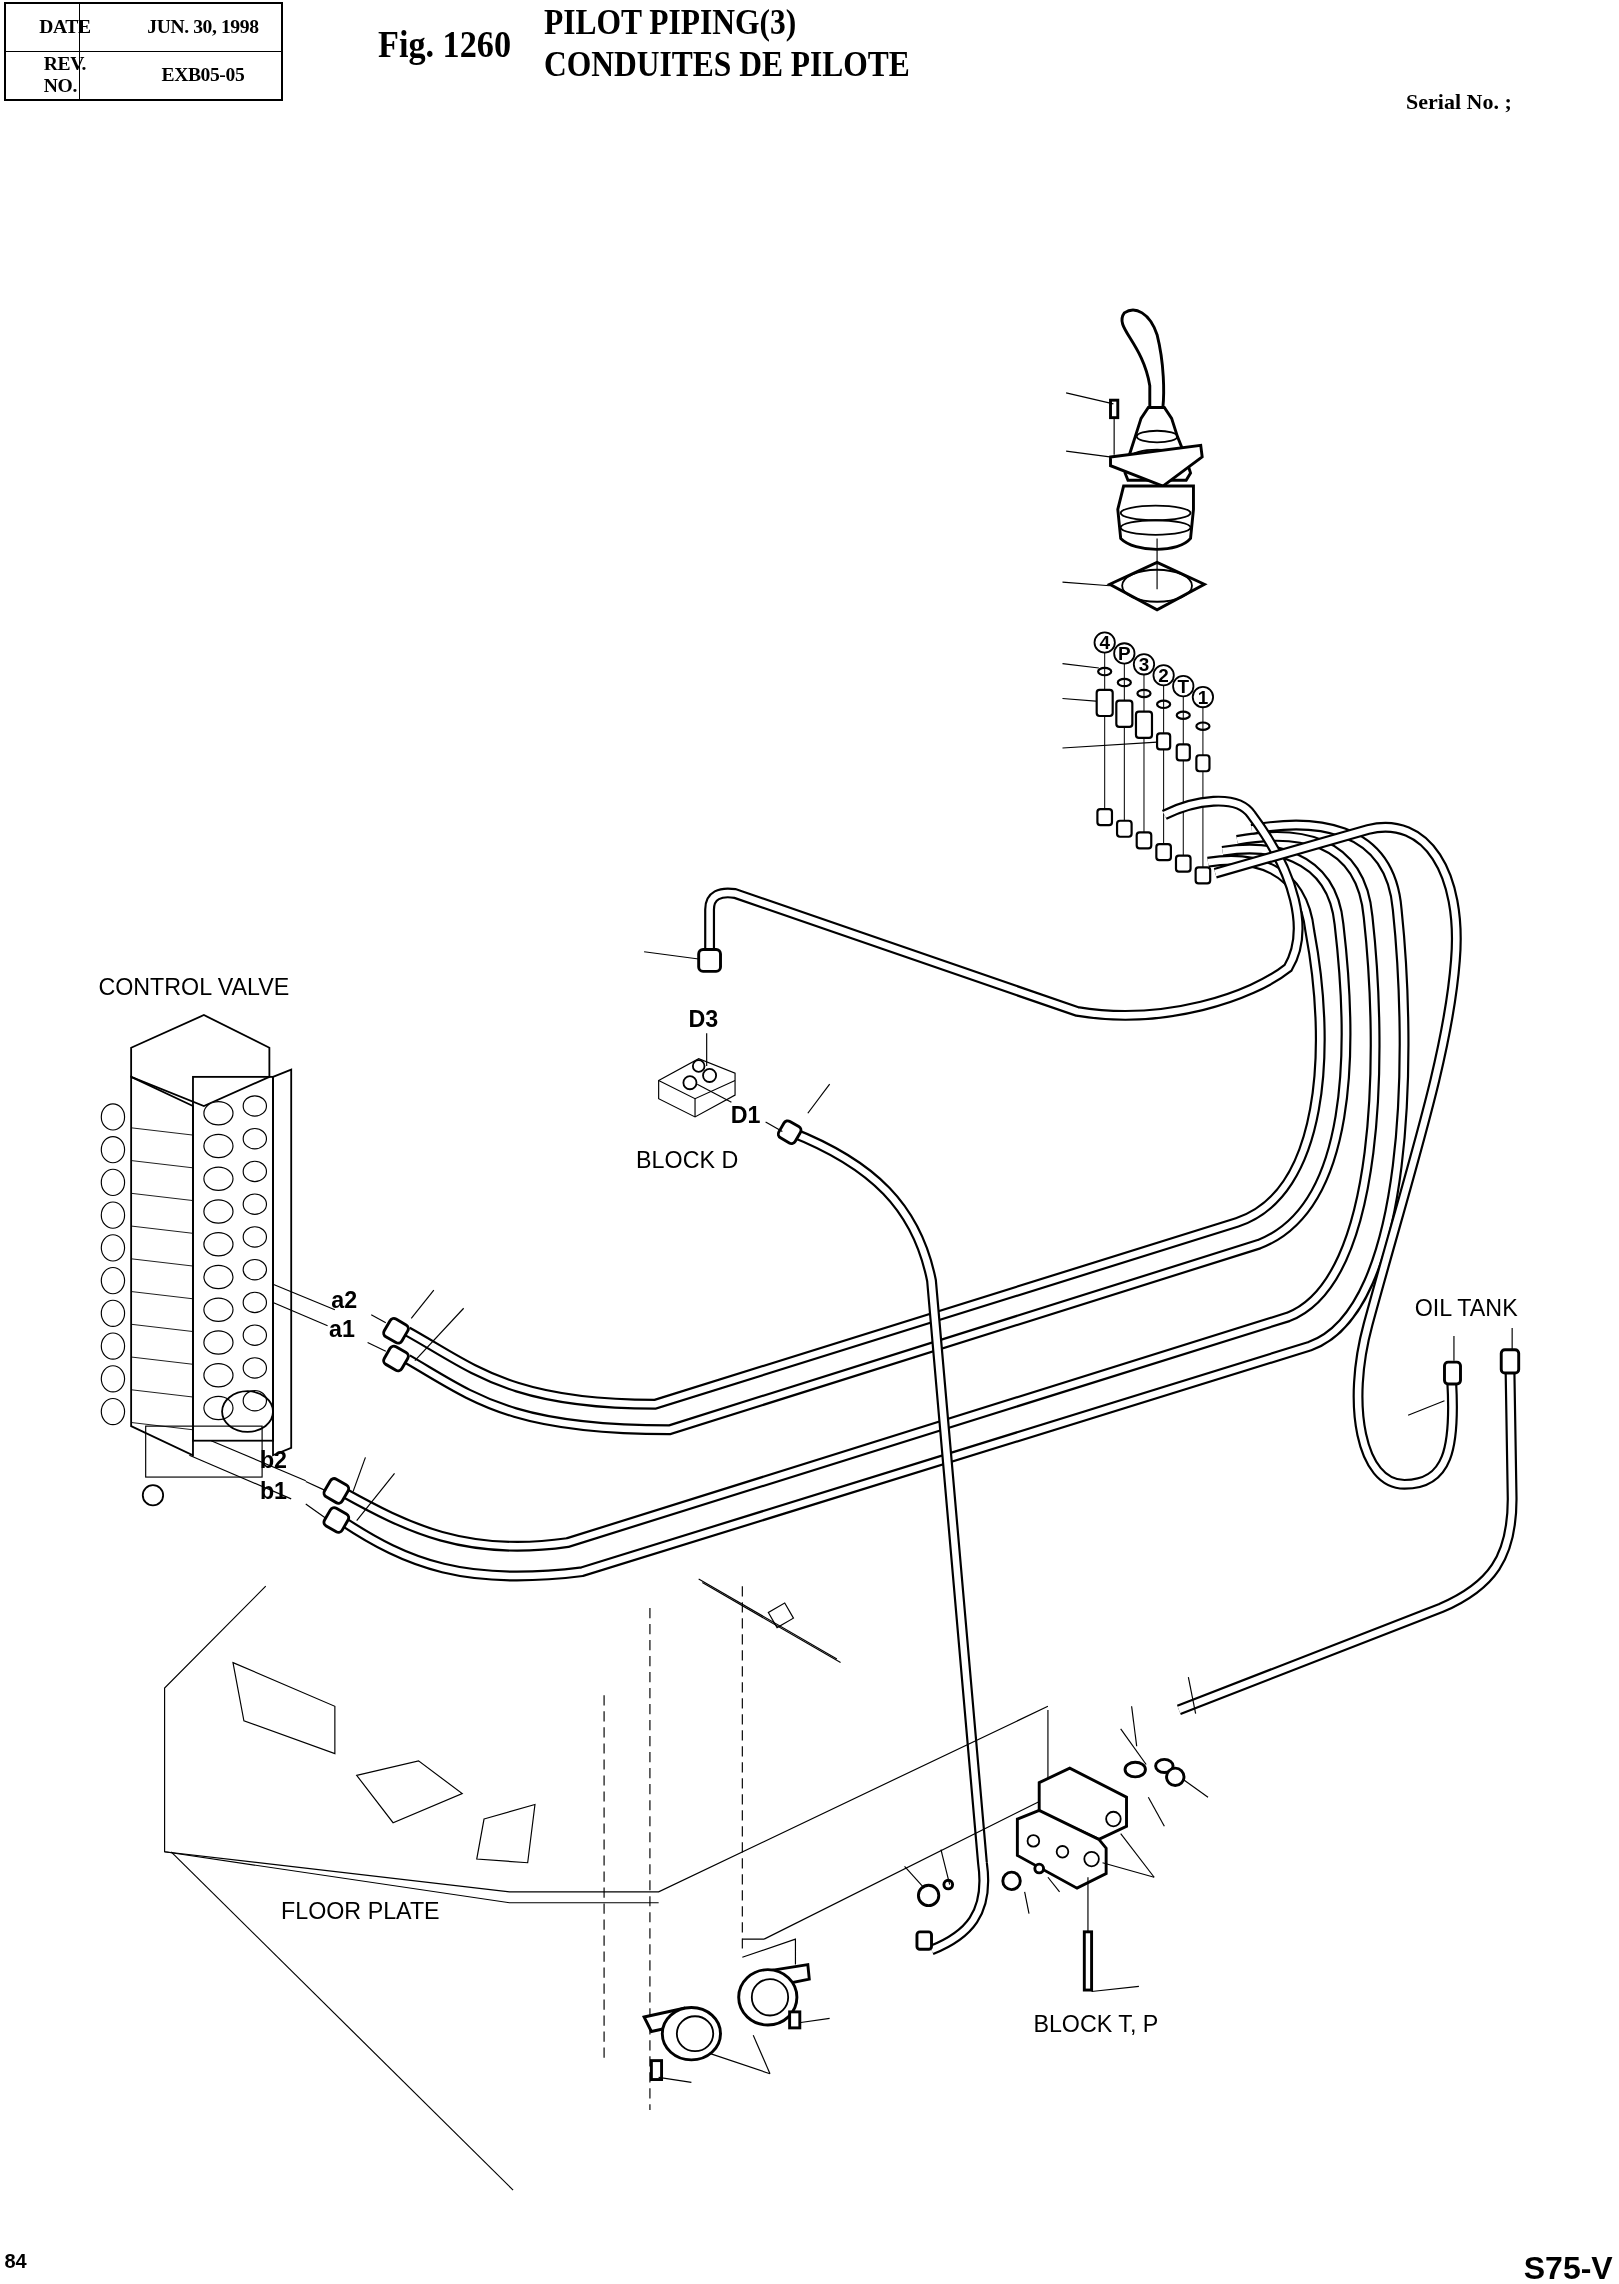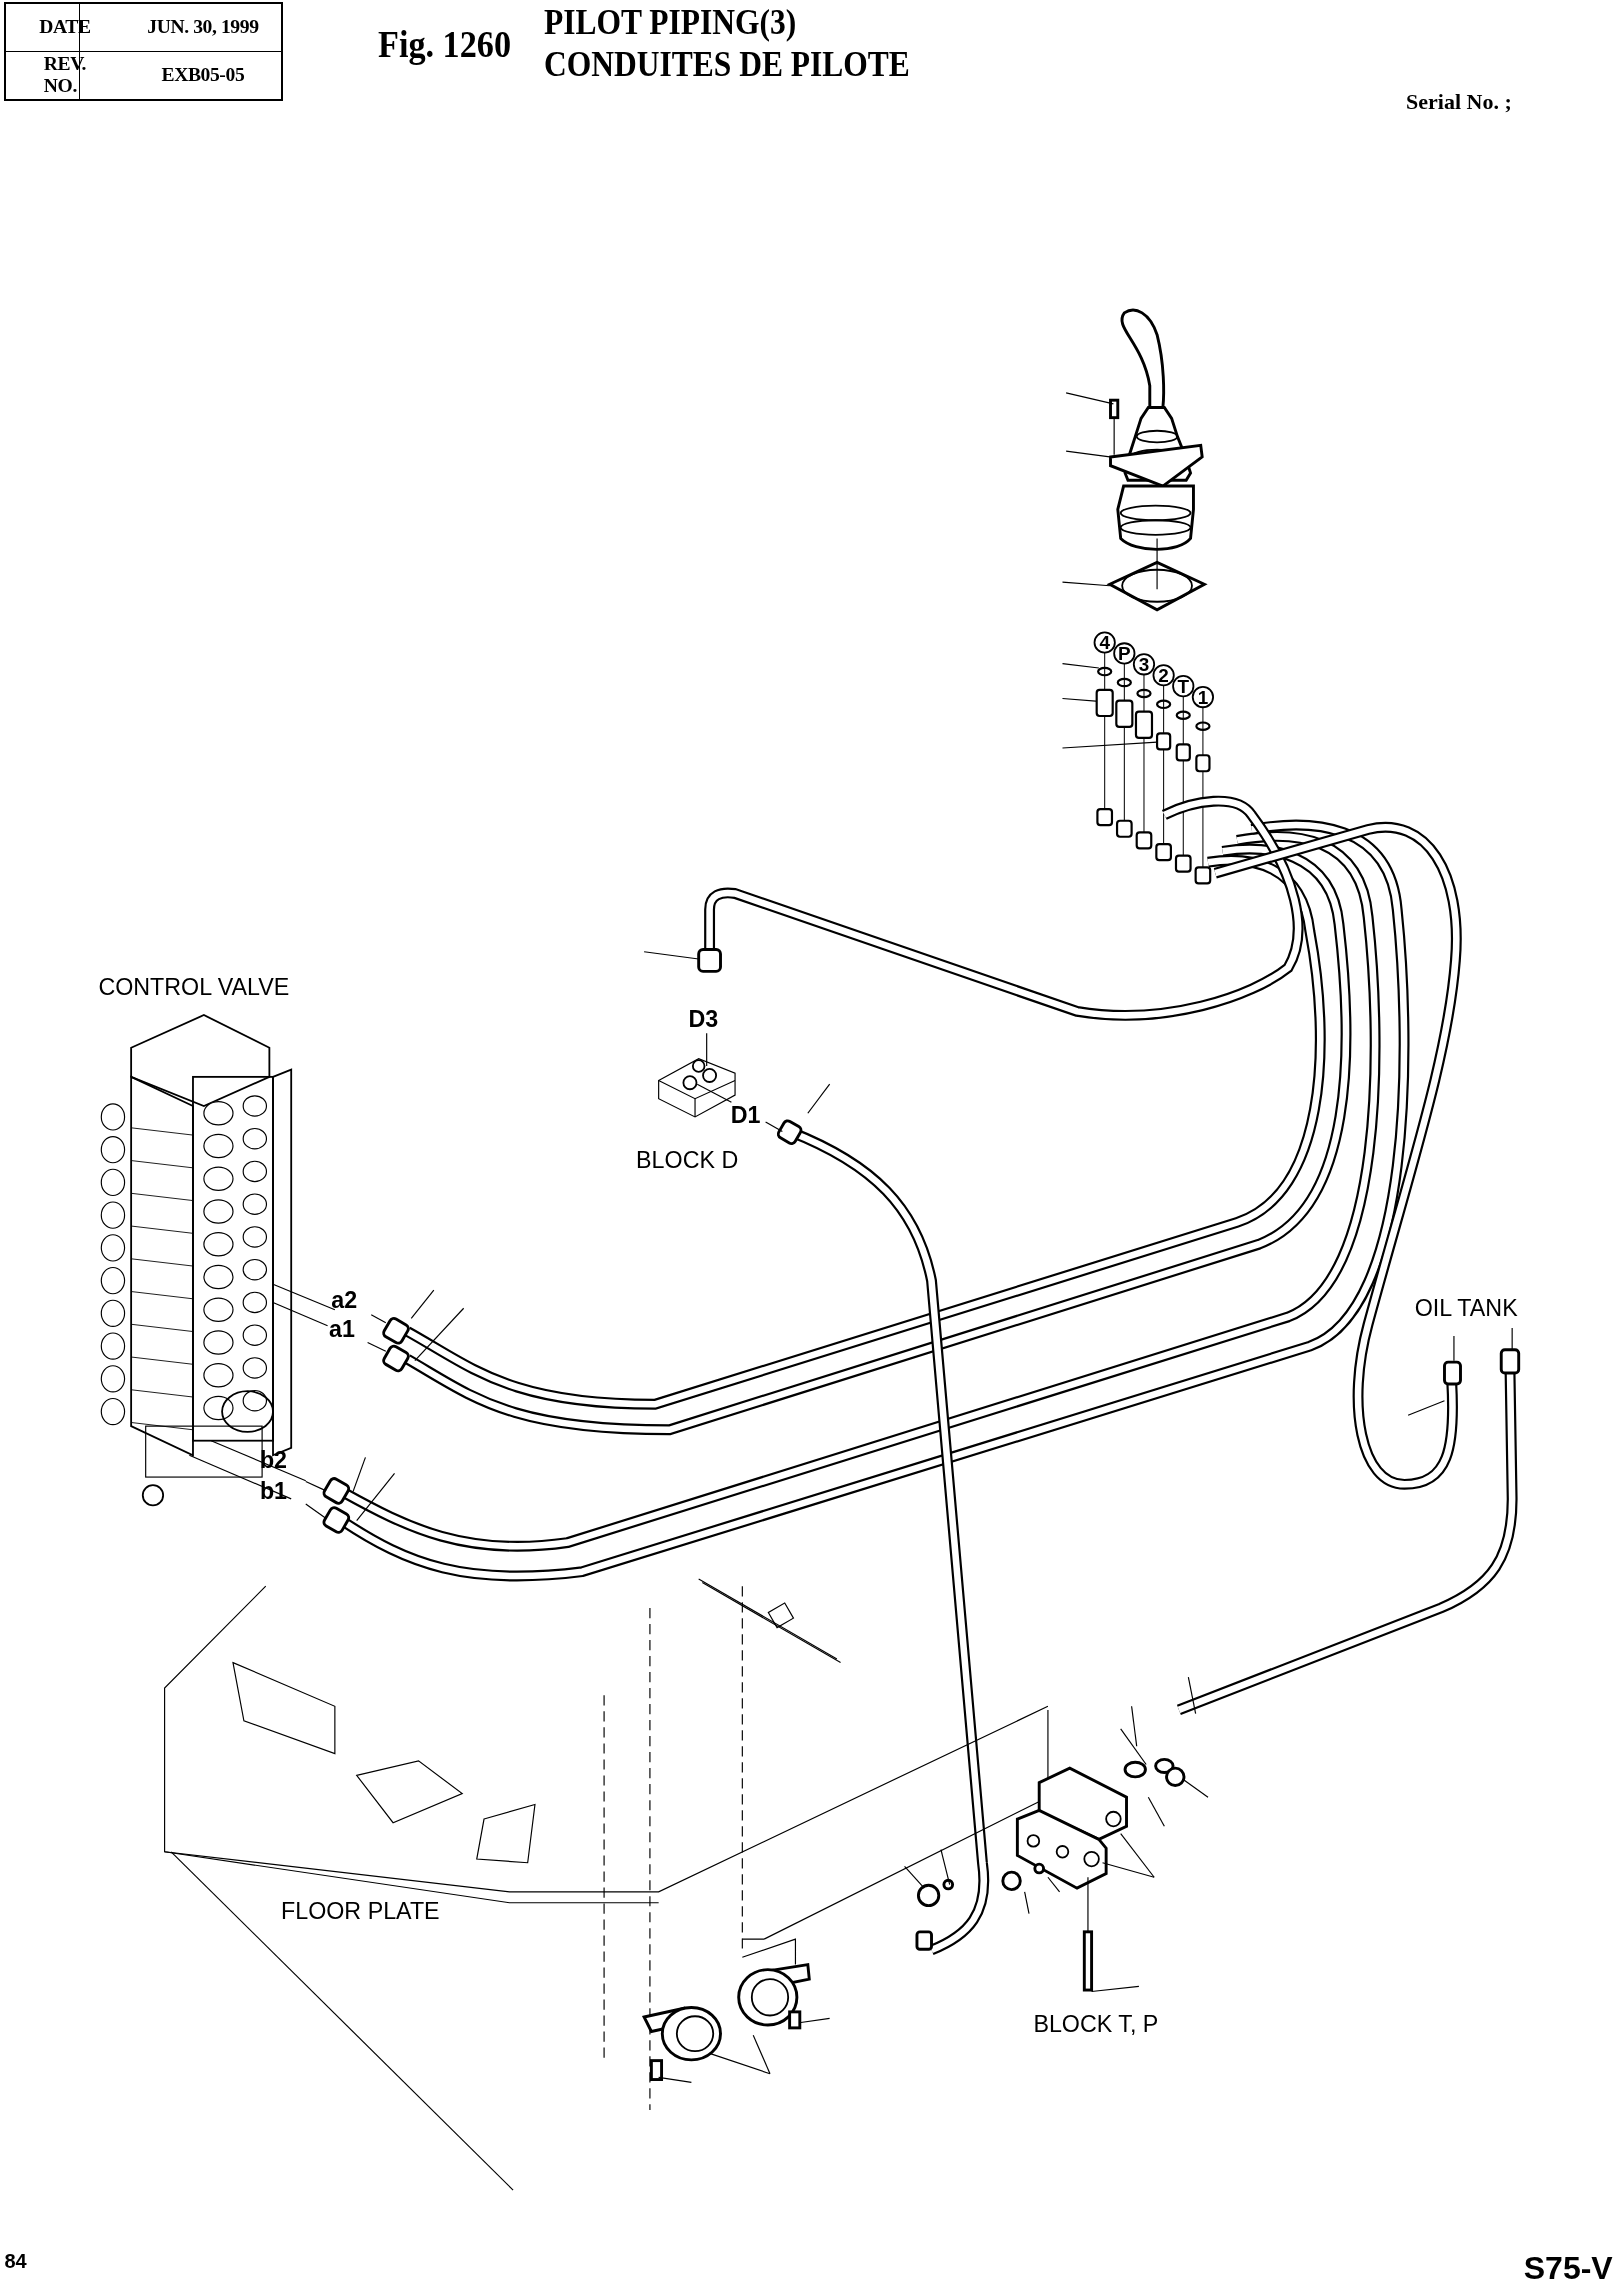--- a/index.html
+++ b/index.html
@@ -22,21 +22,21 @@
   .thin { fill:none; stroke:#000; stroke-width:1.6; }
   .med { fill:none; stroke:#000; stroke-width:2.5; }
   .bold { fill:#fff; stroke:#000; stroke-width:4; }
   .dash { fill:none; stroke:#000; stroke-width:1.6; stroke-dasharray:14 8; }
 </style>
 </head>
 <body>
 
 <div class="hdr-table">
   <div class="c1 r1">DATE</div>
-  <div class="r1">JUN. 30, 1999</div>
+  <div class="r1">JUN. 30, 1998</div>
   <div class="c1">REV. NO.</div>
   <div>EXB05-05</div>
 </div>
 <div class="fig-no">Fig. 1260</div>
 <div class="title">
   <div>PILOT PIPING(3)</div>
   <div>CONDUITES DE PILOTE</div>
 </div>
 <div class="serial">Serial No. ;</div>
 

